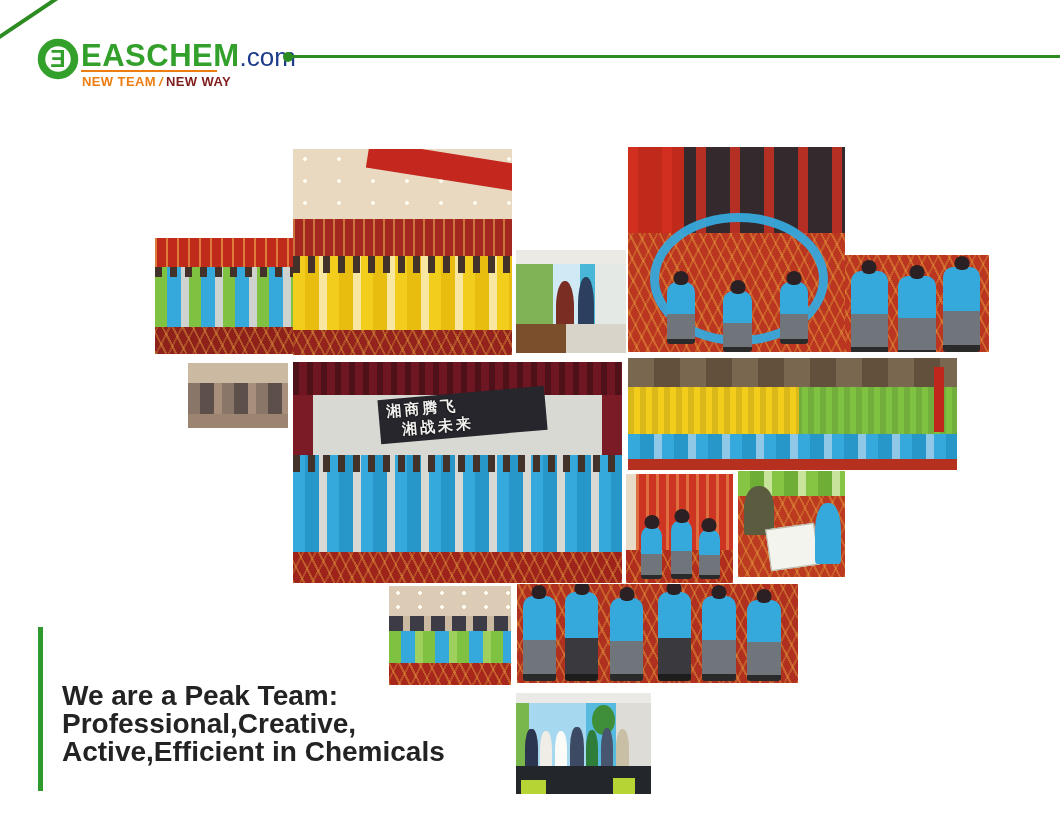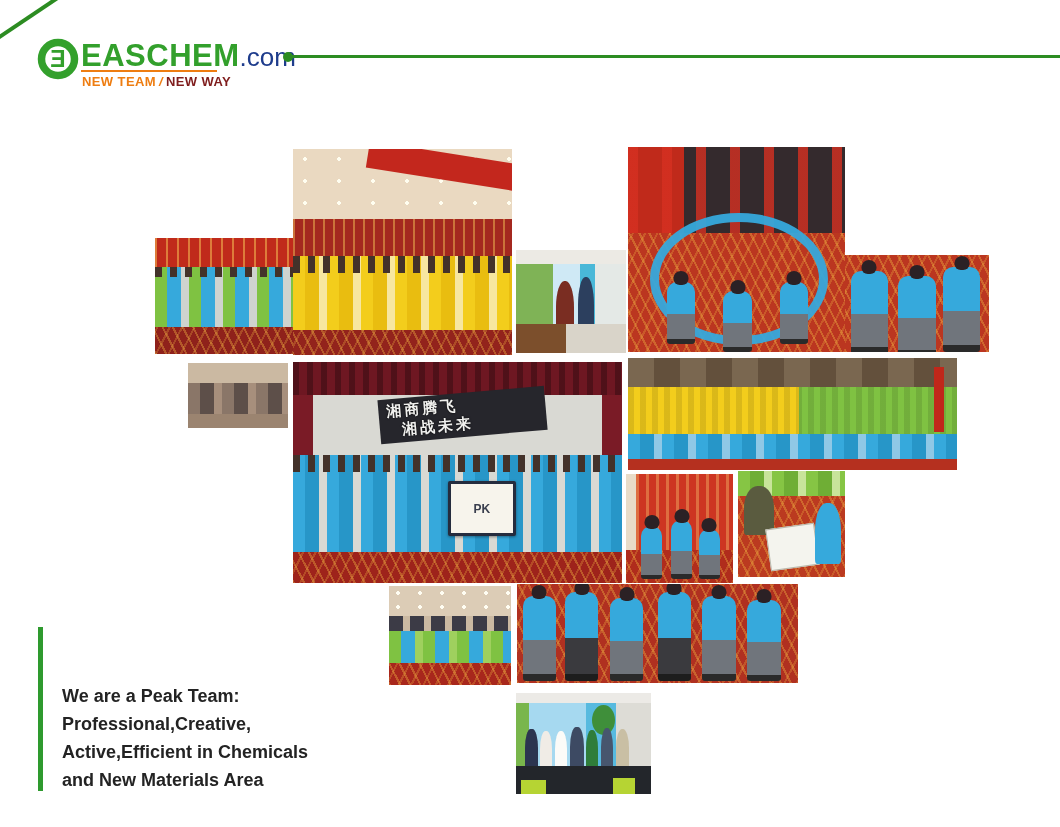--- a/index.html
+++ b/index.html
@@ -38,21 +38,21 @@
   .stage-banner{position:absolute;transform:rotate(-5deg);background:#26262c;color:#f0f0ee;
         font-weight:bold;line-height:1.25;padding:3px 8px;text-shadow:0 0 2px #000;}
   .pk-sign{position:absolute;background:#f7f4ec;border:3px solid #252c3e;border-radius:2px;
         display:flex;align-items:center;justify-content:center;
         font-weight:bold;color:#3a3f4e;box-shadow:0 1px 3px rgba(0,0,0,.4);}
 
   
   .team-bar{position:absolute;left:38px;top:627px;width:5px;height:164px;background:#2e9a2e;}
   .team-heading{position:absolute;left:56px;top:612px;font-size:50px;font-weight:bold;
         color:#2e9a2e;letter-spacing:0;}
-  .team-desc{position:absolute;left:62px;top:682px;font-size:18px;font-weight:bold;
+  .team-desc{position:absolute;left:62px;top:682px;font-size:28px;font-weight:bold;
         color:#232323;line-height:28px;}
 </style>
 </head>
 <body>
 
 <div class="page">
 
   <svg class="corner-svg" width="62" height="42">
     <line x1="-2" y1="38" x2="59" y2="-3" stroke="#2c8c22" stroke-width="4"></line>
   </svg>
@@ -119,21 +119,20 @@
     <div class="band" style="top:0;height:15%;background:#6e1722;background-image:repeating-linear-gradient(90deg,rgba(0,0,0,.28) 0 6px,rgba(0,0,0,0) 6px 14px)"></div>
     <div class="band" style="top:15%;height:50%;left:0;width:6%;background:#7a1b26"></div>
     <div class="band" style="top:15%;height:50%;left:94%;width:6%;background:#7a1b26"></div>
     <div class="stage-banner" style="left:26%;top:14%;width:46%;font-size:15px;letter-spacing:3px">
       <div>湘商腾飞</div>
       <div style="padding-left:14px">湘战未来</div>
     </div>
     <div class="band crowd" style="top:42%;height:44%;--c1:#36a9dc;--c2:#2796c8;--c3:#d9d9d3"></div>
     <div class="band heads" style="top:42%;height:8%"></div>
     <div class="band carpet" style="top:86%;height:14%;background-color:#9e231b"></div>
-    <div class="pk-sign" style="left:47%;top:54%;width:19%;height:22%;font-size:12px">PK</div>
   </div>
 
   <div class="ph" style="left:628px;top:358px;width:329px;height:112px" aria-label="Large group photo on stairs with rows in yellow, green and blue shirts">
     <div class="band" style="top:0;height:26%;background:#63503c;background-image:repeating-linear-gradient(90deg,#7a6750 0 26px,rgba(0,0,0,0) 26px 52px)"></div>
     <div class="band" style="top:26%;height:52%;background:linear-gradient(90deg,#f3cd1c 0 52%,#7fc242 52%)"></div>
     <div class="band" style="top:26%;height:52%;background-image:repeating-linear-gradient(90deg,rgba(0,0,0,.10) 0 6px,rgba(0,0,0,0) 6px 12px)"></div>
     <div class="band crowd" style="top:68%;height:22%;--c1:#36a9dc;--c2:#2796c8;--c3:#8fc8e6"></div>
     <div class="band" style="top:90%;height:10%;background:#b5301f"></div>
     <div class="band" style="left:93%;width:3%;top:8%;height:58%;background:#c0271a"></div>
   </div>
@@ -184,16 +183,15 @@
     <div class="band" style="top:72%;height:28%;background:#23262b"></div>
     <div class="band" style="left:4%;width:18%;top:86%;height:14%;background:#b6d433"></div>
     <div class="band" style="left:72%;width:16%;top:84%;height:16%;background:#b6d433"></div>
   </div>
 
   <div class="team-bar"></div>
   <div class="team-desc">
     <div>We are a Peak Team:</div>
     <div>Professional,Creative,</div>
     <div>Active,Efficient in Chemicals</div>
-    <div>and New Materials Area</div>
   </div>
 
 </div>
 
 </body></html>

